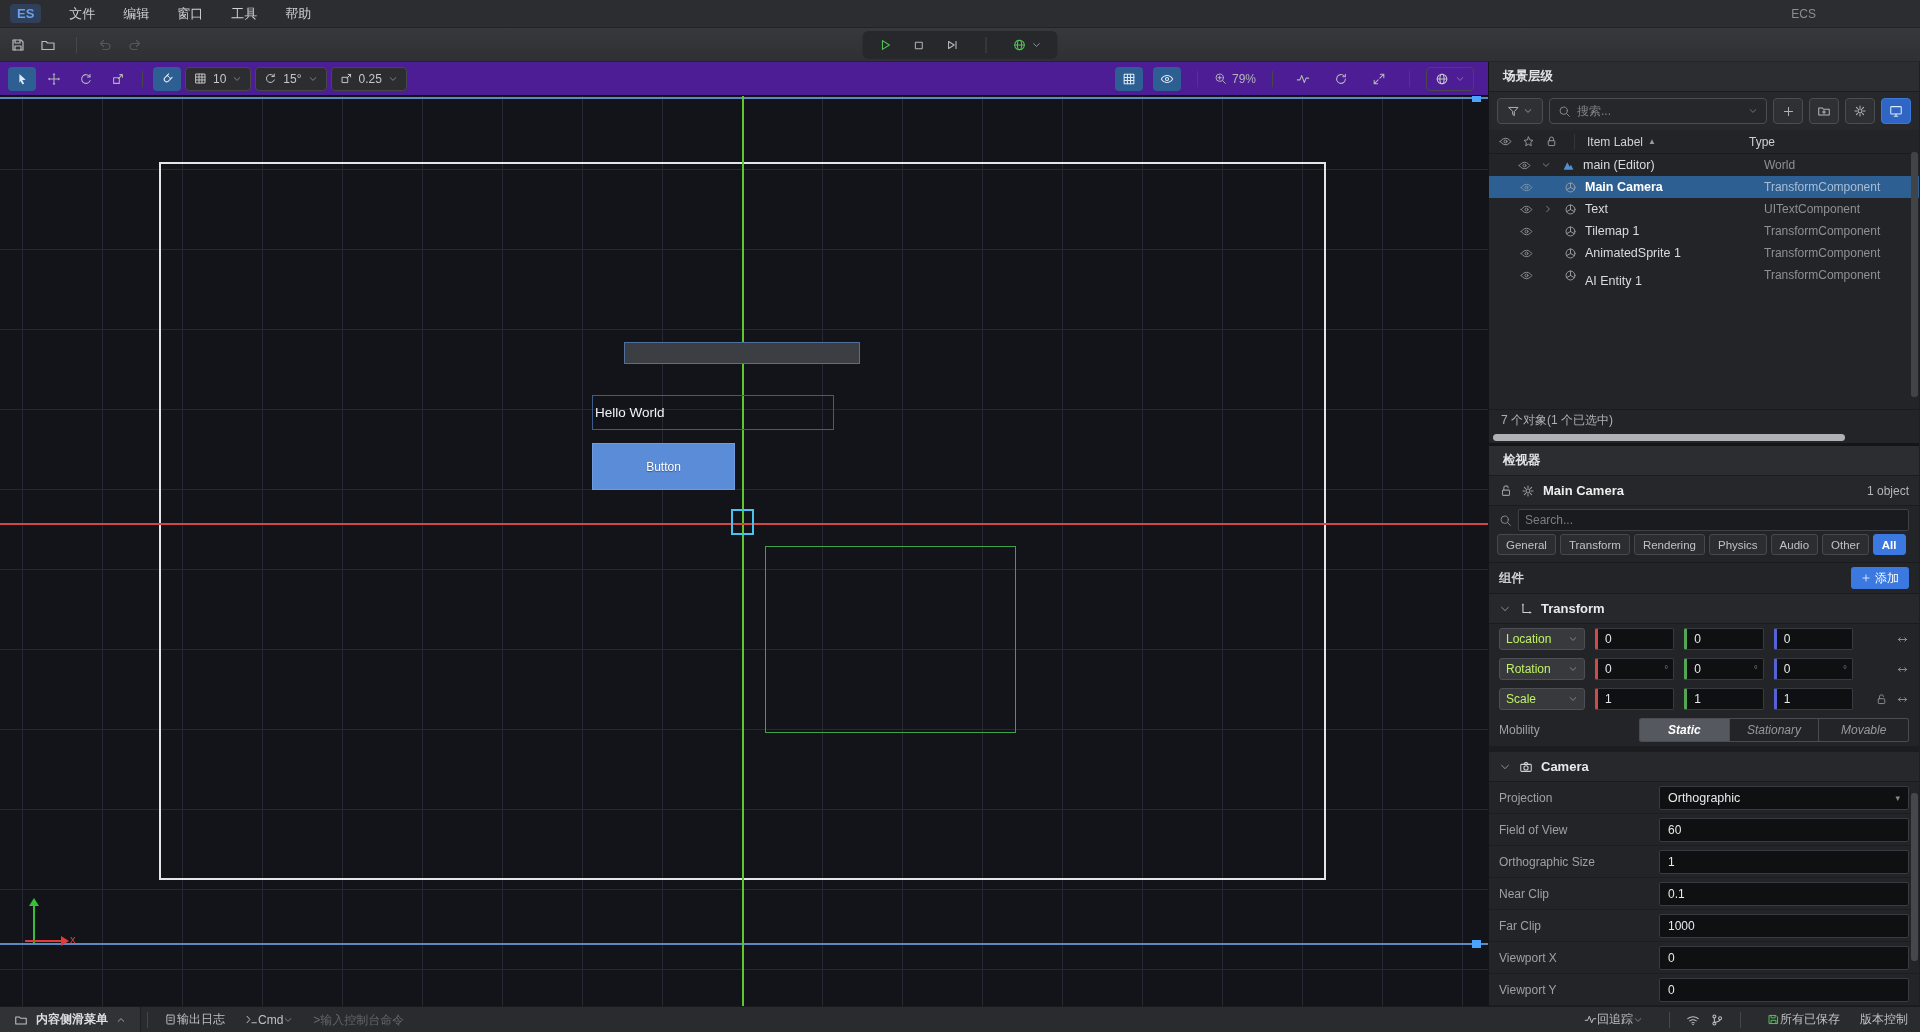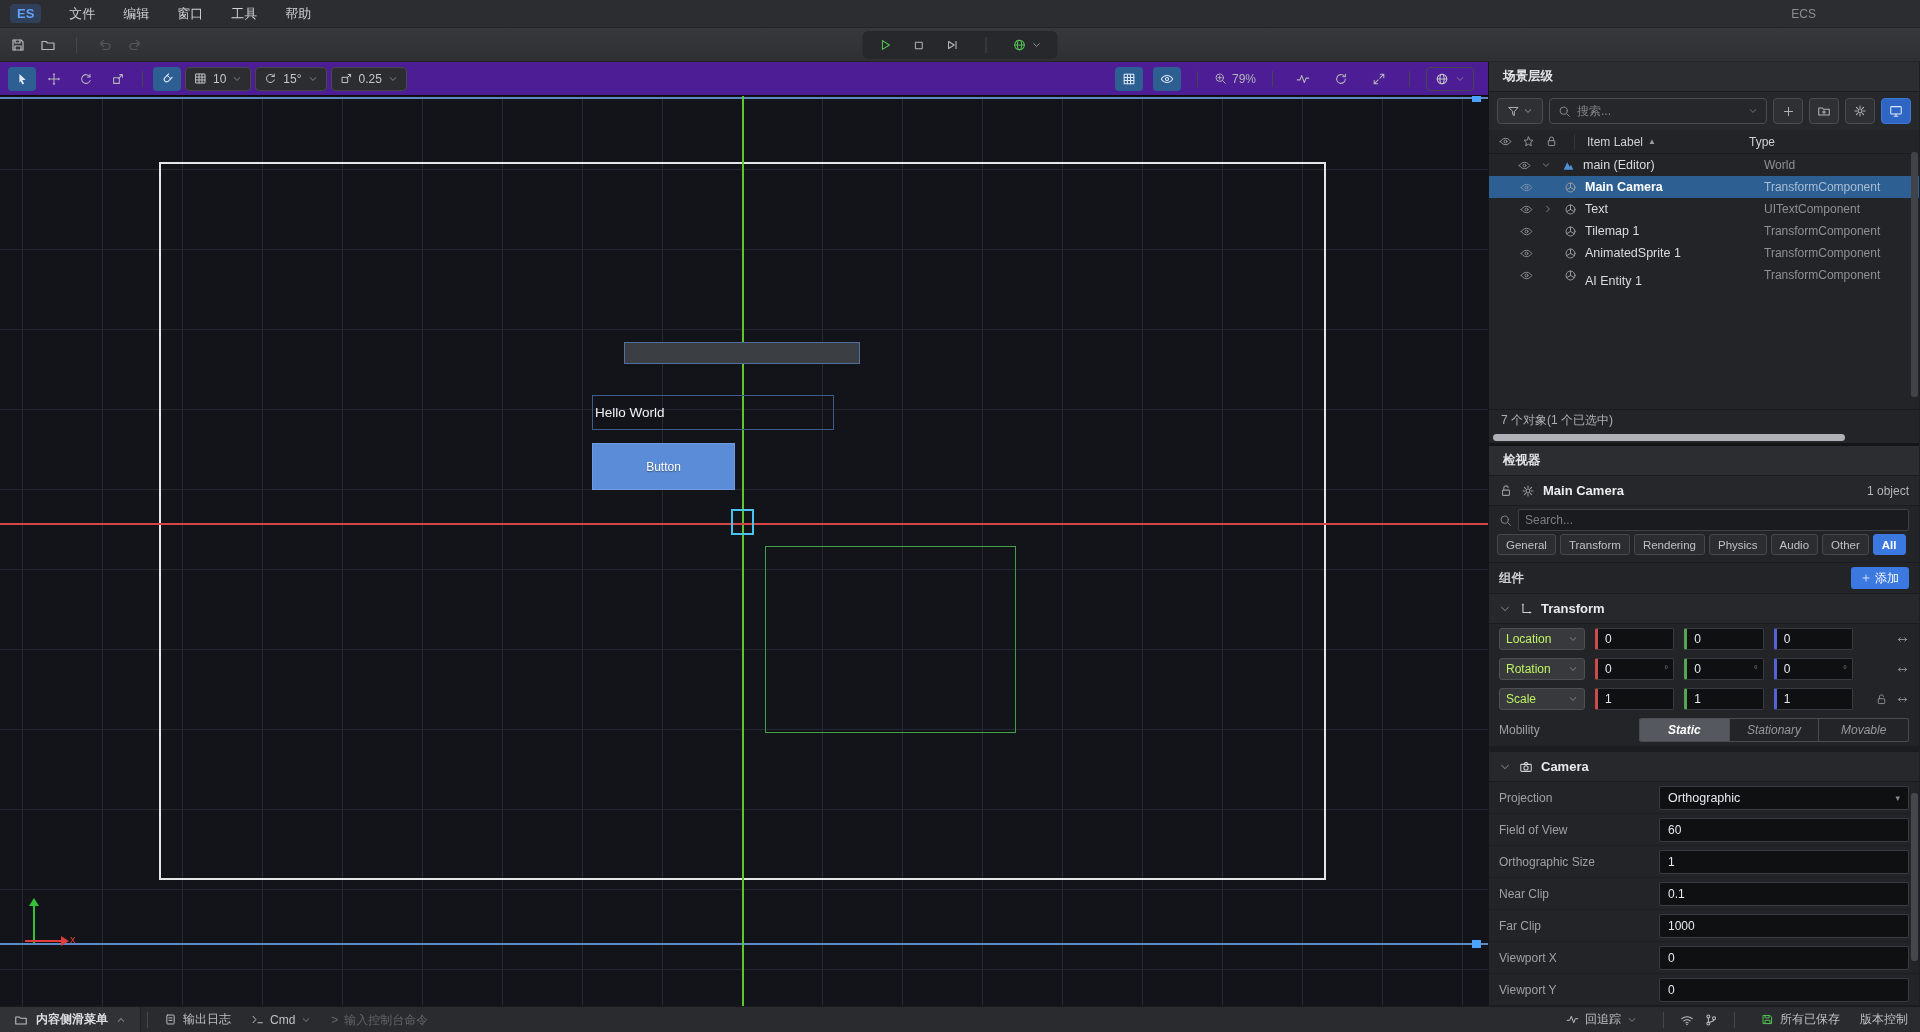--- a/index.html
+++ b/index.html
@@ -128,21 +128,21 @@
   .p-row{height:32px;display:flex;align-items:center;padding:0 10px;border-bottom:1px solid #1c1d20;}
   .p-lbl{width:160px;color:#9fa0a4;flex:none;font-size:12px;}
   .p-field{flex:1;height:24px;background:#0f1012;border:1px solid #393b40;border-radius:2px;display:flex;align-items:center;padding:0 8px;font-family:"DejaVu Sans Mono",monospace;font-size:12px;color:#e8e9ec;}
   .p-field.dd{font-family:"Liberation Sans",sans-serif;font-size:12.5px;}
   .p-field .caret{margin-left:auto;color:#87888c;font-size:9px;}
   .ivscroll{position:absolute;right:1px;top:62%;height:30%;width:7px;background:#45474c;border-radius:3px;}
 
   
   .statusbar{height:26px;background:#2a2b2e;border-top:1px solid #1a1a1c;display:flex;align-items:center;font-size:12px;color:#bfc0c3;}
   .sb-seg{height:100%;display:flex;align-items:center;gap:8px;padding:0 14px;background:#303236;border-right:1px solid #1e1f22;}
-  .sb-item{display:flex;align-items:center;gap:6px;padding:0 10px;}
+  .sb-item{display:flex;align-items:center;padding:0 10px;}
   .sb-dim{color:#6a6b6f;}
   .sb-right{margin-left:auto;display:flex;align-items:center;gap:10px;padding-right:12px;}
   .console-in{background:transparent;border:none;outline:none;color:#9a9b9e;font-size:12px;width:200px;}
   .console-in::placeholder{color:#63646a;}
 </style>
 </head>
 <body>
 
 <div class="app">
 

